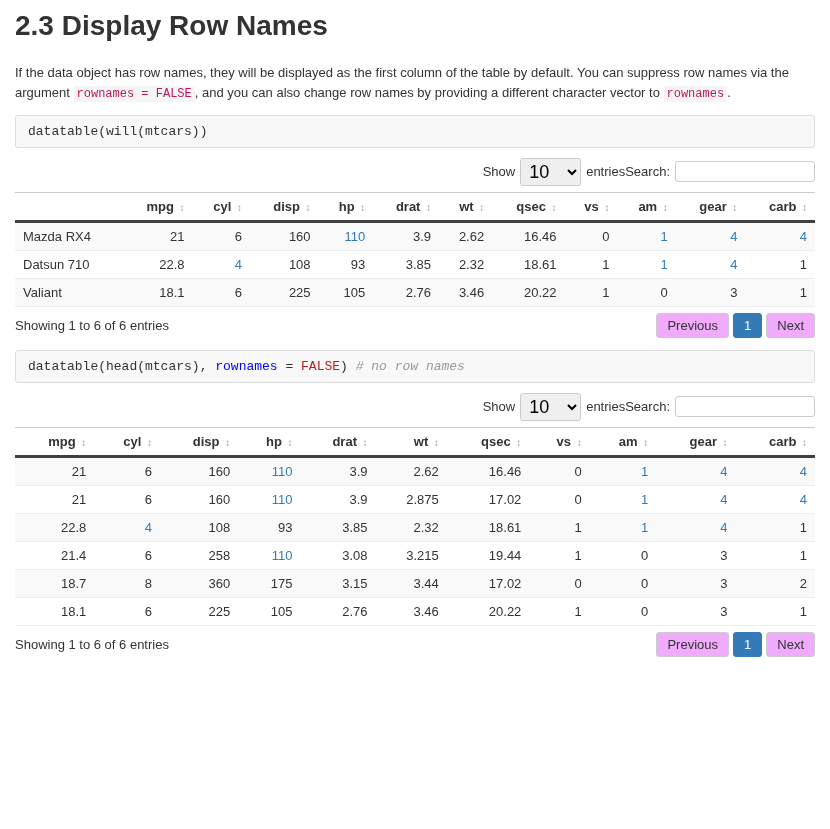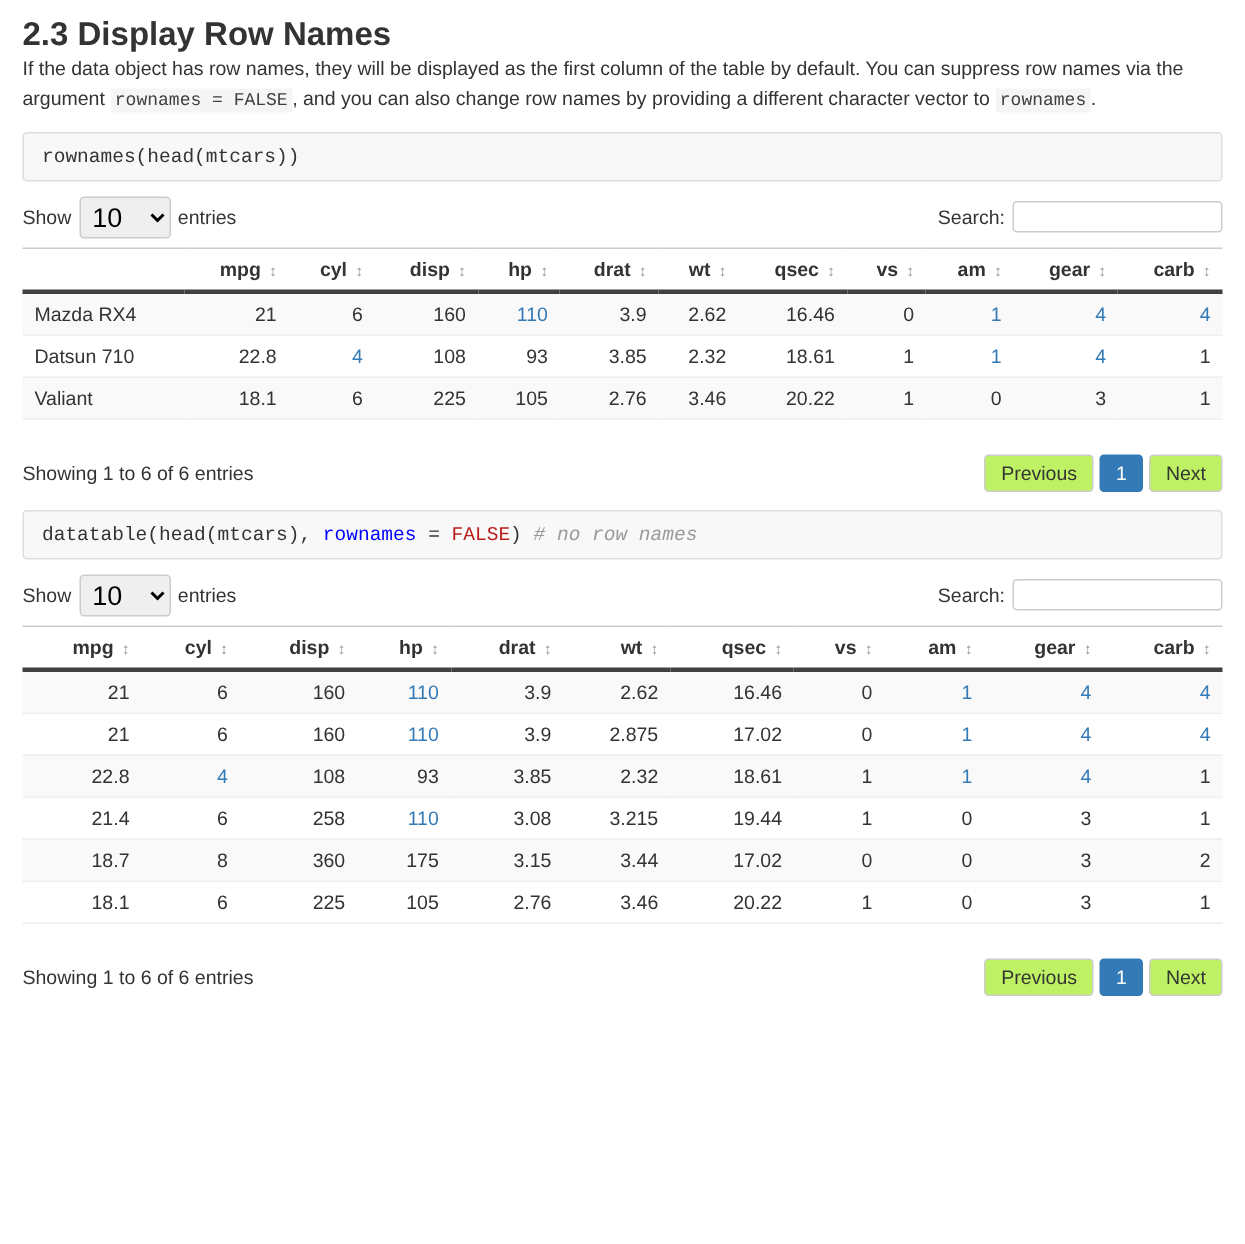--- a/index.html
+++ b/index.html
@@ -4,55 +4,55 @@
   <style>
     * { box-sizing: border-box; margin: 0; padding: 0; }
     body {
       font-family: "Helvetica Neue", Arial, sans-serif;
       font-size: 14px;
       color: #333;
       background: #fff;
       padding: 10px 15px;
     }
     h1 {
-      font-size: 22px;
+      font-size: 28px;
       font-weight: bold;
-      margin-bottom: 0;
+      margin-bottom: 21px;
       color: #333;
     }
     .description {
       font-size: 13px;
       color: #333;
       margin-bottom: 12px;
       line-height: 1.5;
     }
     code {
       font-family: "Courier New", monospace;
       background: #f5f5f5;
       padding: 1px 3px;
       font-size: 12px;
-      color: #404040;
+      color: #be185d;
     }
     .code-block {
       background: #f8f8f8;
       border: 1px solid #ddd;
       border-radius: 3px;
       padding: 8px 12px;
       font-family: "Courier New", monospace;
       font-size: 13px;
       margin-bottom: 10px;
       color: #333;
     }
     .datatable-wrapper {
       margin-bottom: 20px;
     }
     .dt-controls {
       display: flex;
       align-items: center;
-      justify-content: space-between;
+      justify-content: flex-end;
       margin-bottom: 6px;
     }
     .dt-show {
       display: flex;
       align-items: center;
       gap: 5px;
       font-size: 13px;
     }
     .dt-show select {
       border: 1px solid #ccc;
@@ -115,32 +115,32 @@
     }
     table tbody td.col-name {
       text-align: left;
       font-weight: normal;
     }
     .link-blue { color: #337ab7; }
     .dt-footer {
       display: flex;
       align-items: center;
       justify-content: space-between;
-      margin-top: 23px;
+      margin-top: 6px;
       font-size: 13px;
       color: #333;
     }
     .dt-pagination {
       display: flex;
       align-items: center;
       gap: 4px;
     }
     .btn-page {
       border: 1px solid #ccc;
-      background: #bef264;
+      background: #f0abfc;
       padding: 4px 10px;
       font-size: 13px;
       cursor: pointer;
       border-radius: 3px;
       color: #333;
     }
     .btn-page.active {
       background: #337ab7;
       color: #fff;
       border-color: #337ab7;
@@ -154,21 +154,21 @@
 
 <h1>2.3 Display Row Names</h1>
 
 <p class="description">
   <span>If the data object has row names, they will be displayed as the first column of the table by default. You can suppress row names via the argument </span><code>rownames = FALSE</code><span>, and you can also change row names by providing a different character vector to </span><code>rownames</code><span>.</span>
 </p>
 
 <div class="datatable-wrapper section-divider">
 
   <div class="code-block">
-    <span>rownames(head(mtcars))</span>
+    <span>datatable(will(mtcars))</span>
   </div>
 
   <div class="dt-controls">
     <div class="dt-show">
       <span>Show</span>
       <select>
         <option>10</option>
         <option>25</option>
         <option>50</option>
         <option>100</option>

